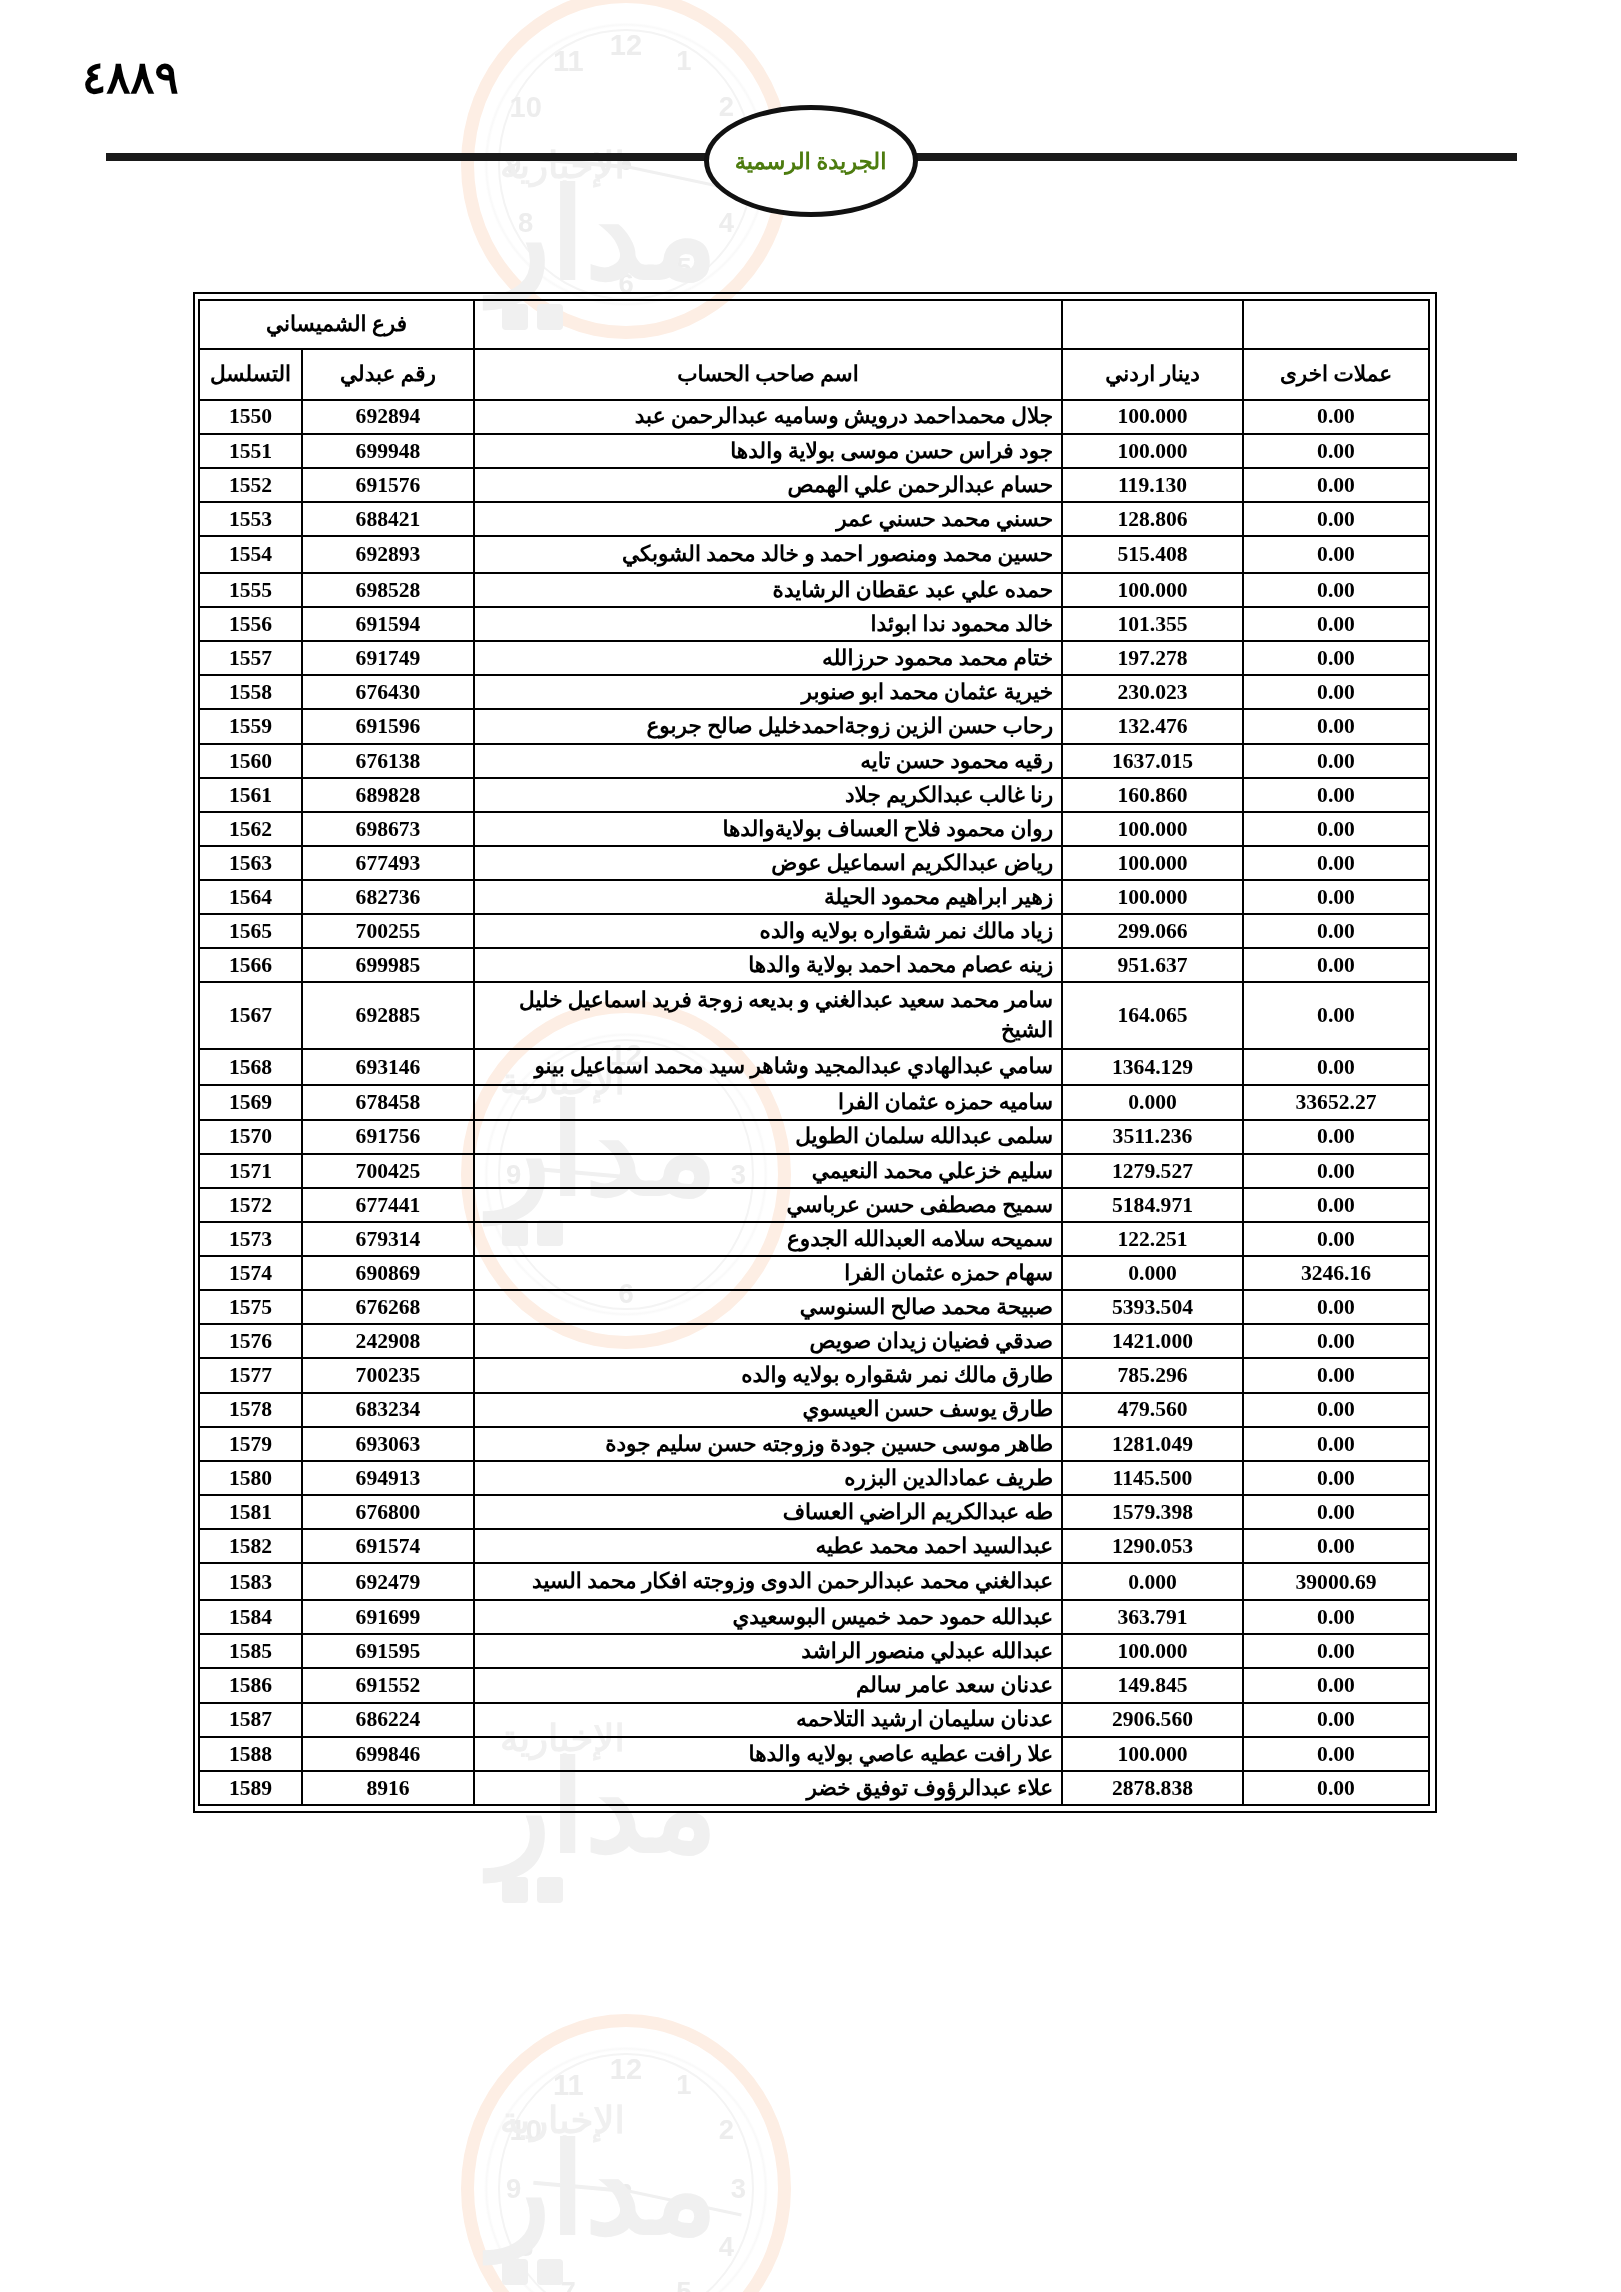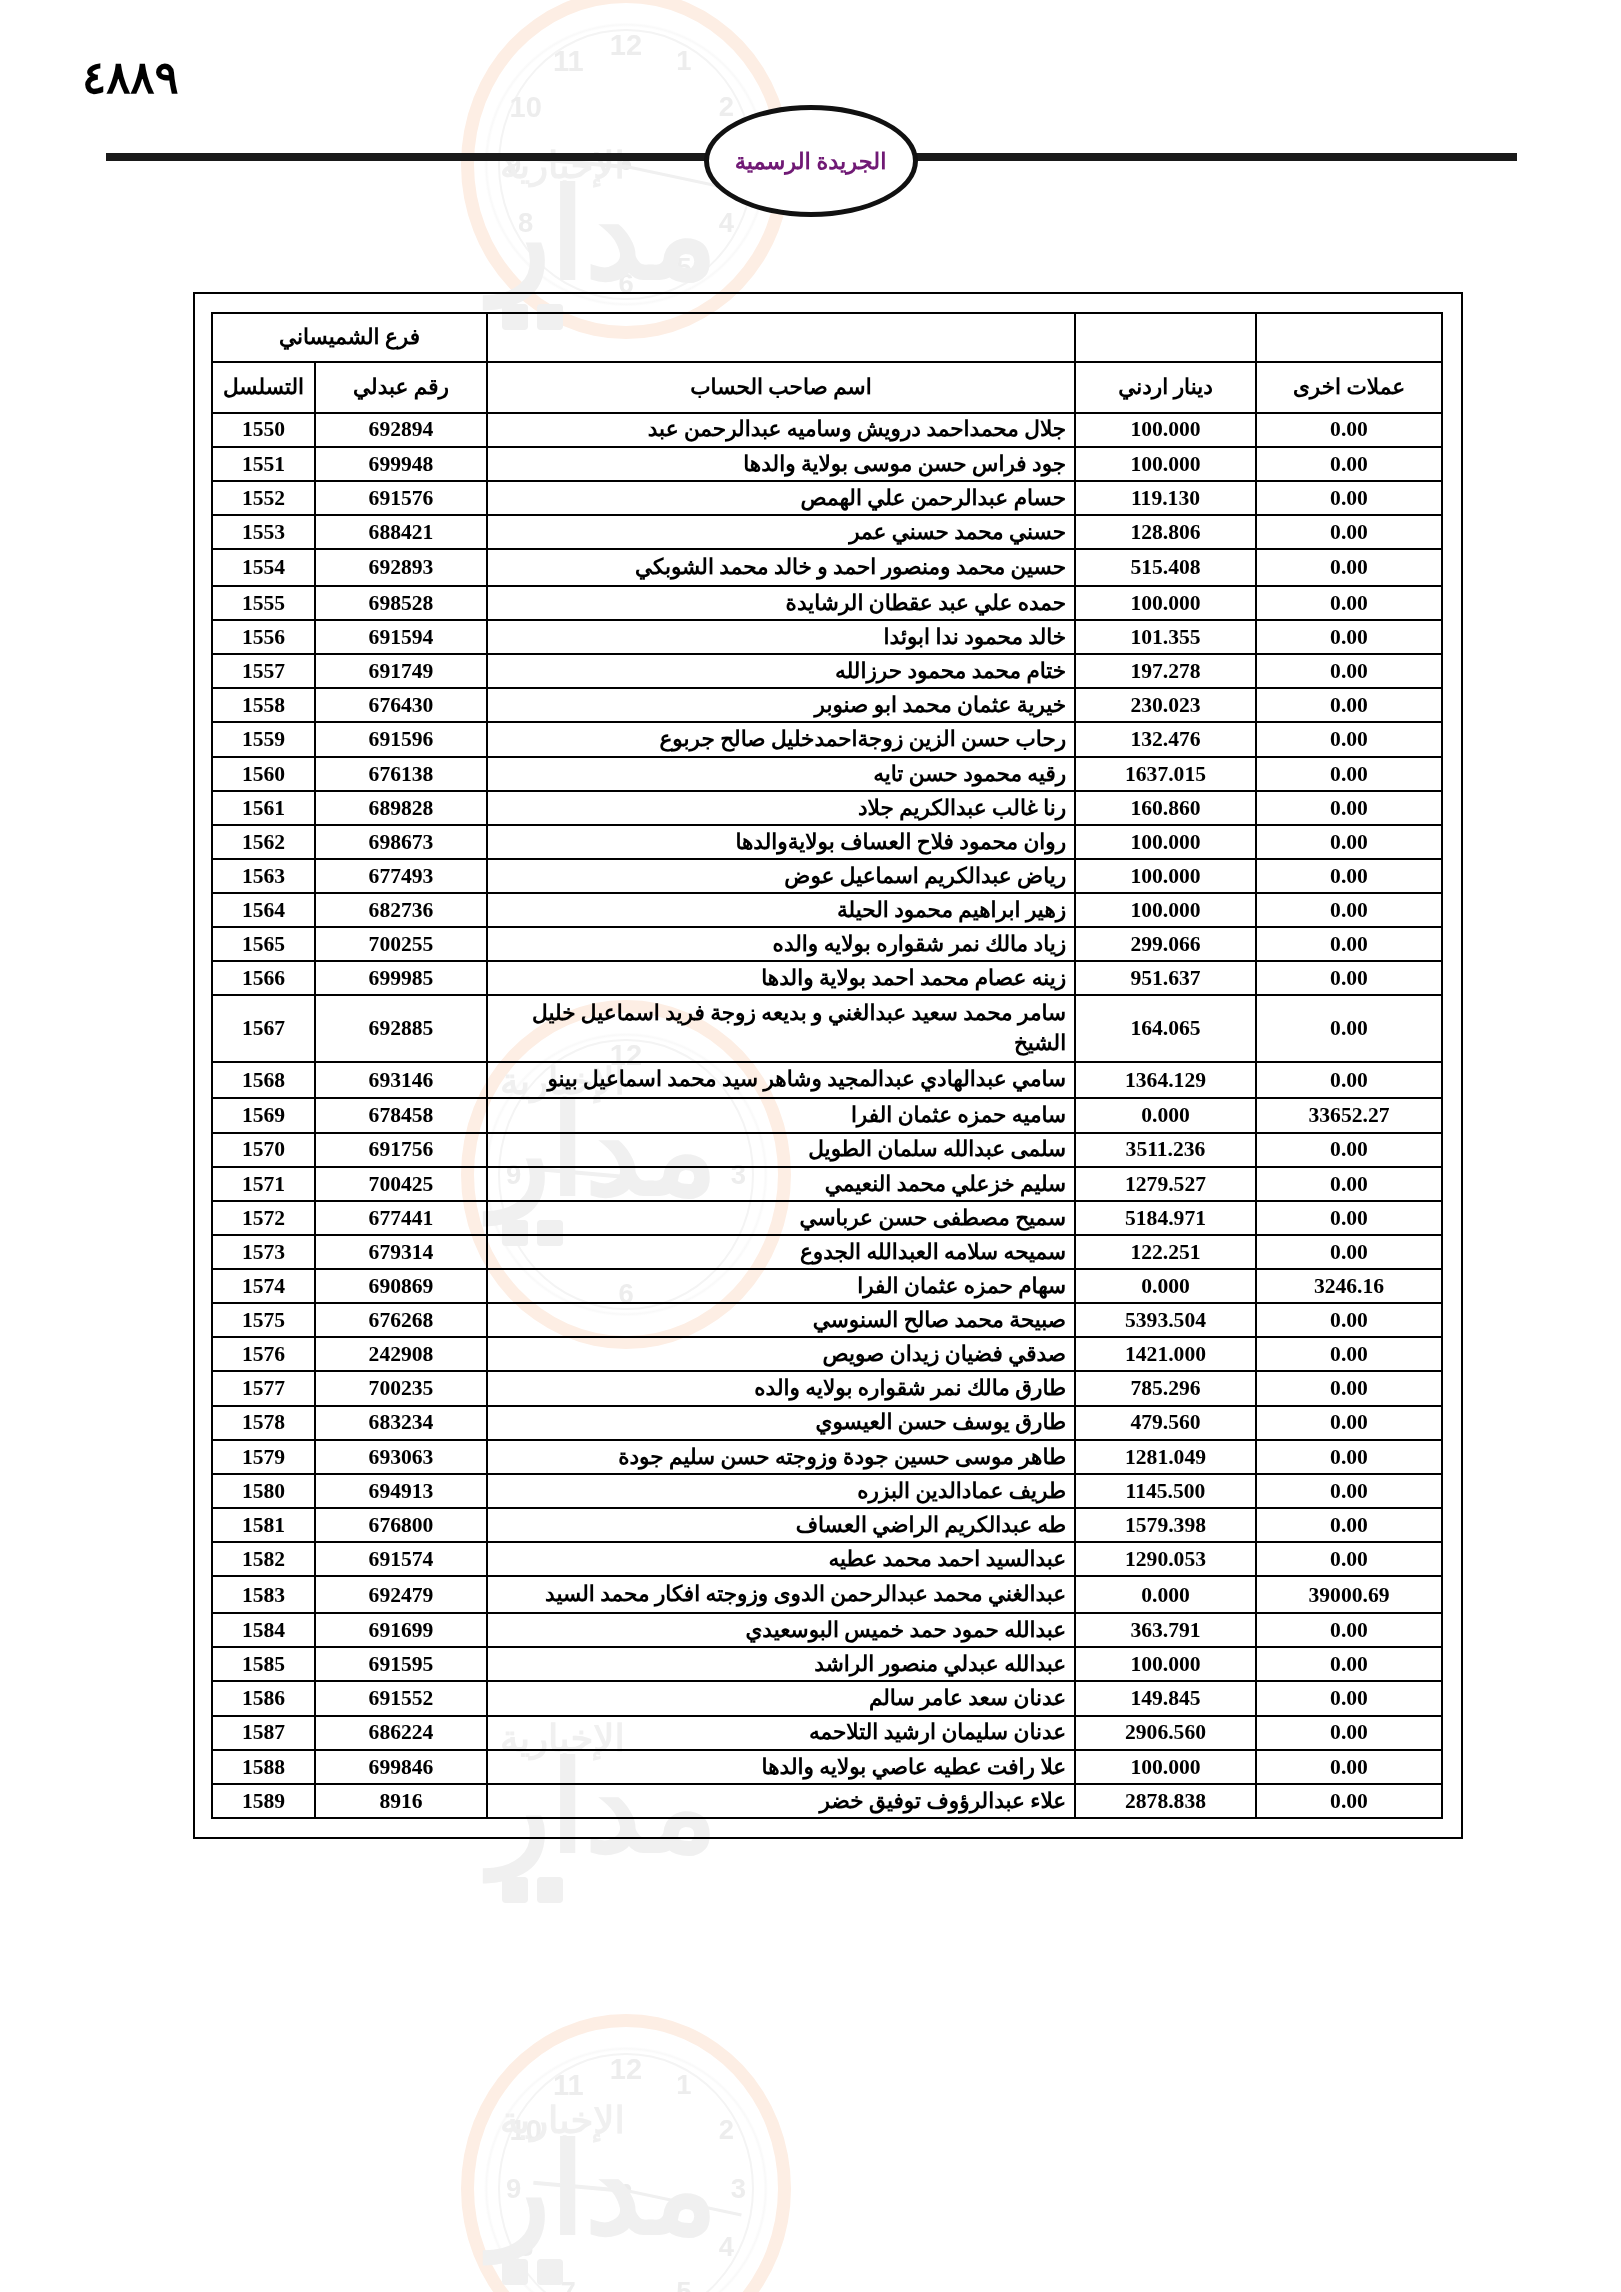--- a/index.html
+++ b/index.html
@@ -118,21 +118,21 @@
     border: 5.9px solid #111111;
     border-radius: 50%;
     background: #ffffff;
     display: flex;
     align-items: center;
     justify-content: center;
   }
   .masthead .badge-text {
     font-size: 22.5px;
     font-weight: 700;
-    color: #701a75;
+    color: #4d7c0f;
     white-space: nowrap;
   }
 
   
   .table-wrap {
     position: absolute;
     top: 294px;
     left: 195px;
     width: 1230px;
     z-index: 2;
@@ -149,21 +149,21 @@
     padding: 2.9px 7.8px;
     font-size: 21.6px;
     font-weight: 700;
     line-height: 1.22;
     vertical-align: middle;
     background: transparent;
   }
   
   .table-wrap {
     box-shadow: 0 0 0 2px #000;
-    padding: 18px;
+    padding: 5px;
   }
   col.c-serial   { width: 103px; }
   col.c-account  { width: 172px; }
   col.c-name     { width: 588px; }
   col.c-jod      { width: 181px; }
   col.c-other    { width: 186px; }
 
   th.branch-cell {
     text-align: center;
     height: 41px;

